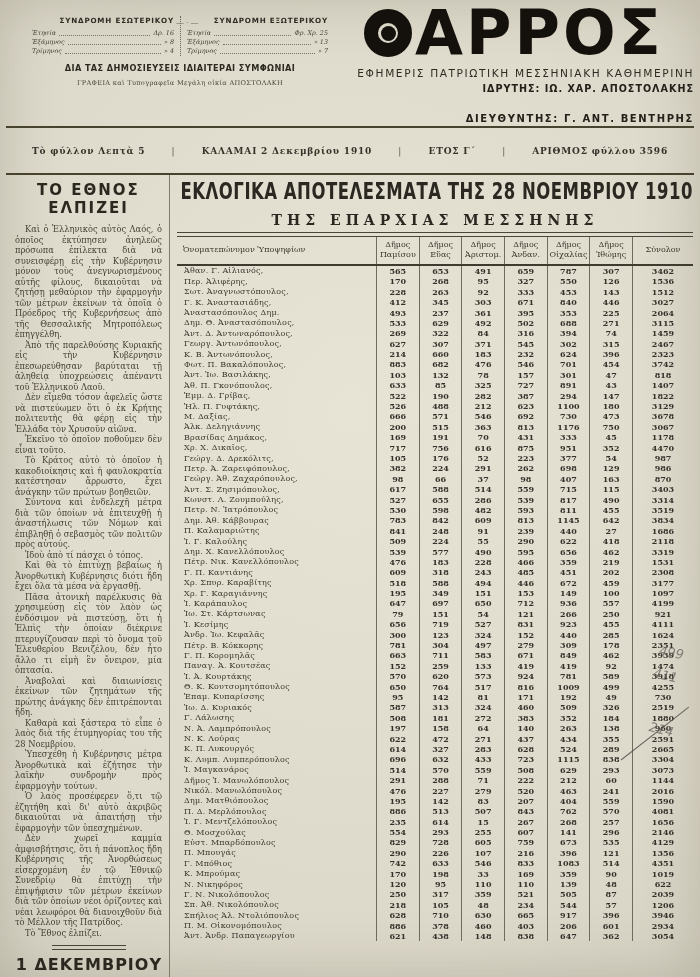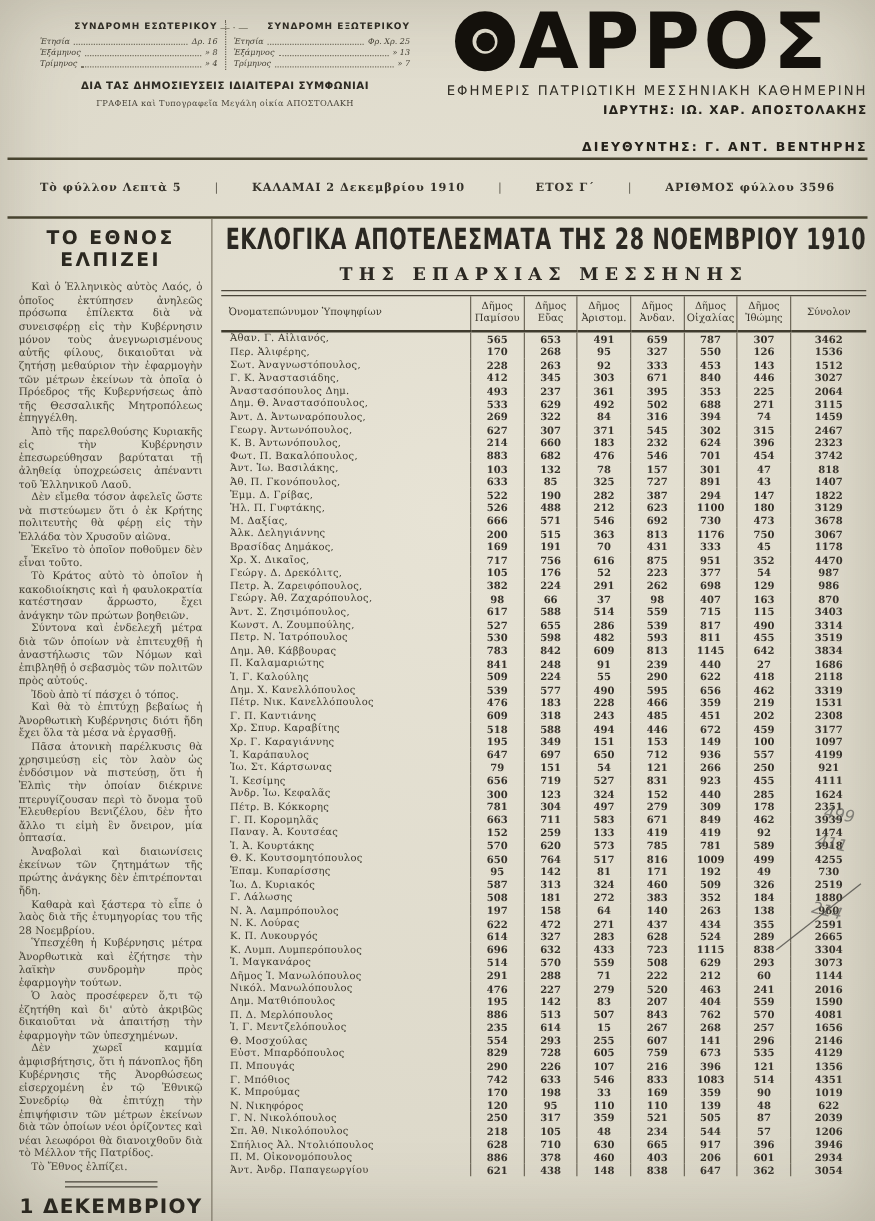--- a/index.html
+++ b/index.html
@@ -582,21 +582,21 @@
               <td>419</td>
               <td>419</td>
               <td>92</td>
               <td>1474</td>
             </tr>
             <tr>
               <td>Ἰ. Ἀ. Κουρτάκης</td>
               <td>570</td>
               <td>620</td>
               <td>573</td>
-              <td>785</td>
+              <td>924</td>
               <td>781</td>
               <td>589</td>
               <td>3918</td>
             </tr>
             <tr>
               <td>Θ. Κ. Κουτσομητόπουλος</td>
               <td>650</td>
               <td>764</td>
               <td>517</td>
               <td>816</td>

